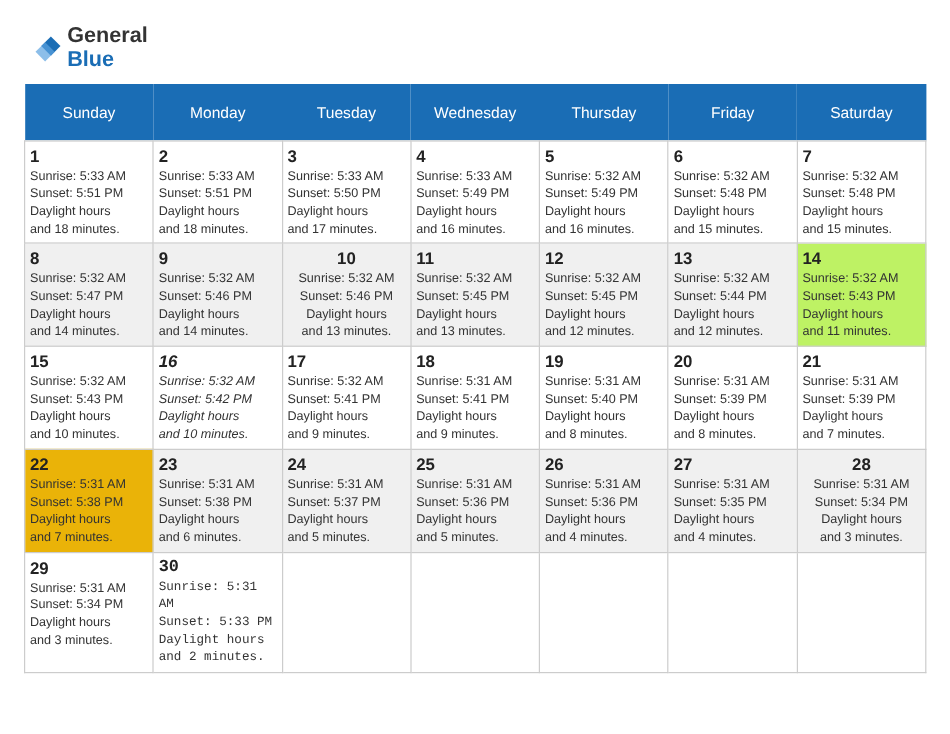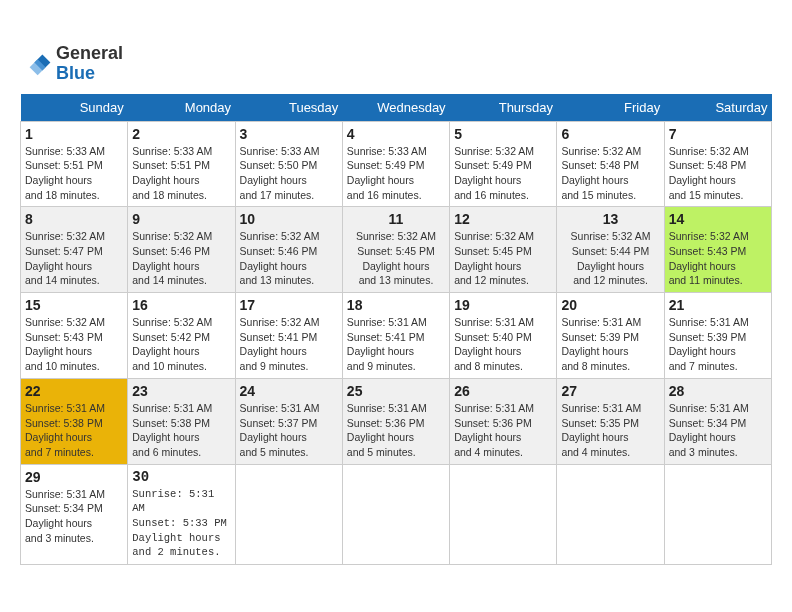--- a/index.html
+++ b/index.html
@@ -8,21 +8,20 @@
       background: #fff;
       width: 792px;
       min-height: 612px;
       padding: 20px;
     }
     .header-section {
       display: flex;
       justify-content: space-between;
       align-items: flex-end;
       margin-bottom: 10px;
-      margin-top: 24px;
     }
     .logo {
       display: flex;
       align-items: center;
       gap: 4px;
     }
     .logo-text {
       font-size: 18px;
       font-weight: bold;
       color: #333;
@@ -46,22 +45,22 @@
       color: #555;
     }
     table {
       width: 100%;
       border-collapse: collapse;
       font-size: 11px;
     }
     th {
       background: #1a6db5;
       color: #fff;
-      padding: 6px 4px;
-      text-align: right;
+      padding: 16px 4px;
+      text-align: center;
       font-size: 13px;
       font-weight: normal;
     }
     td {
       border: 1px solid #ccc;
       vertical-align: top;
       padding: 4px;
       width: calc(100% / 7);
       min-height: 80px;
     }
@@ -145,47 +144,47 @@
         </tr>
         <tr>
           <td style="background: rgb(240, 240, 240);">
             <span class="day-number">8</span>
             <div class="day-info">Sunrise: 5:32 AM<br>Sunset: 5:47 PM<br>Daylight hours<br>and 14 minutes.</div>
           </td>
           <td style="background: rgb(240, 240, 240);">
             <span class="day-number">9</span>
             <div class="day-info">Sunrise: 5:32 AM<br>Sunset: 5:46 PM<br>Daylight hours<br>and 14 minutes.</div>
           </td>
-          <td style="background: rgb(240, 240, 240);">
+          <td style="background: rgb(240, 240, 240); text-align: center;">
             <span class="day-number">10</span>
             <div class="day-info">Sunrise: 5:32 AM<br>Sunset: 5:46 PM<br>Daylight hours<br>and 13 minutes.</div>
           </td>
-          <td style="background: rgb(240, 240, 240); text-align: center;">
+          <td style="background: rgb(240, 240, 240);">
             <span class="day-number">11</span>
             <div class="day-info">Sunrise: 5:32 AM<br>Sunset: 5:45 PM<br>Daylight hours<br>and 13 minutes.</div>
           </td>
           <td style="background: rgb(240, 240, 240);">
             <span class="day-number">12</span>
             <div class="day-info">Sunrise: 5:32 AM<br>Sunset: 5:45 PM<br>Daylight hours<br>and 12 minutes.</div>
           </td>
-          <td style="background: rgb(240, 240, 240); text-align: center;">
+          <td style="background: rgb(240, 240, 240);">
             <span class="day-number">13</span>
             <div class="day-info">Sunrise: 5:32 AM<br>Sunset: 5:44 PM<br>Daylight hours<br>and 12 minutes.</div>
           </td>
           <td style="background: #bef264;">
             <span class="day-number">14</span>
             <div class="day-info">Sunrise: 5:32 AM<br>Sunset: 5:43 PM<br>Daylight hours<br>and 11 minutes.</div>
           </td>
         </tr>
         <tr>
           <td style="background: rgb(255, 255, 255);">
             <span class="day-number">15</span>
             <div class="day-info">Sunrise: 5:32 AM<br>Sunset: 5:43 PM<br>Daylight hours<br>and 10 minutes.</div>
           </td>
-          <td style="background: rgb(255, 255, 255);">
+          <td style="background: rgb(255, 255, 255); font-style: italic;">
             <span class="day-number">16</span>
             <div class="day-info">Sunrise: 5:32 AM<br>Sunset: 5:42 PM<br>Daylight hours<br>and 10 minutes.</div>
           </td>
           <td style="background: rgb(255, 255, 255);">
             <span class="day-number">17</span>
             <div class="day-info">Sunrise: 5:32 AM<br>Sunset: 5:41 PM<br>Daylight hours<br>and 9 minutes.</div>
           </td>
           <td style="background: rgb(255, 255, 255);">
             <span class="day-number">18</span>
             <div class="day-info">Sunrise: 5:31 AM<br>Sunset: 5:41 PM<br>Daylight hours<br>and 9 minutes.</div>
@@ -221,21 +220,21 @@
             <div class="day-info">Sunrise: 5:31 AM<br>Sunset: 5:36 PM<br>Daylight hours<br>and 5 minutes.</div>
           </td>
           <td style="background: rgb(240, 240, 240);">
             <span class="day-number">26</span>
             <div class="day-info">Sunrise: 5:31 AM<br>Sunset: 5:36 PM<br>Daylight hours<br>and 4 minutes.</div>
           </td>
           <td style="background: rgb(240, 240, 240);">
             <span class="day-number">27</span>
             <div class="day-info">Sunrise: 5:31 AM<br>Sunset: 5:35 PM<br>Daylight hours<br>and 4 minutes.</div>
           </td>
-          <td style="background: rgb(240, 240, 240);">
+          <td style="background: rgb(240, 240, 240); text-align: center;">
             <span class="day-number">28</span>
             <div class="day-info">Sunrise: 5:31 AM<br>Sunset: 5:34 PM<br>Daylight hours<br>and 3 minutes.</div>
           </td>
         </tr>
         <tr>
           <td style="background: rgb(255, 255, 255);">
             <span class="day-number">29</span>
             <div class="day-info">Sunrise: 5:31 AM<br>Sunset: 5:34 PM<br>Daylight hours<br>and 3 minutes.</div>
           </td>
           <td style="background: rgb(255, 255, 255); font-family: Liberation Mono, monospace;">

